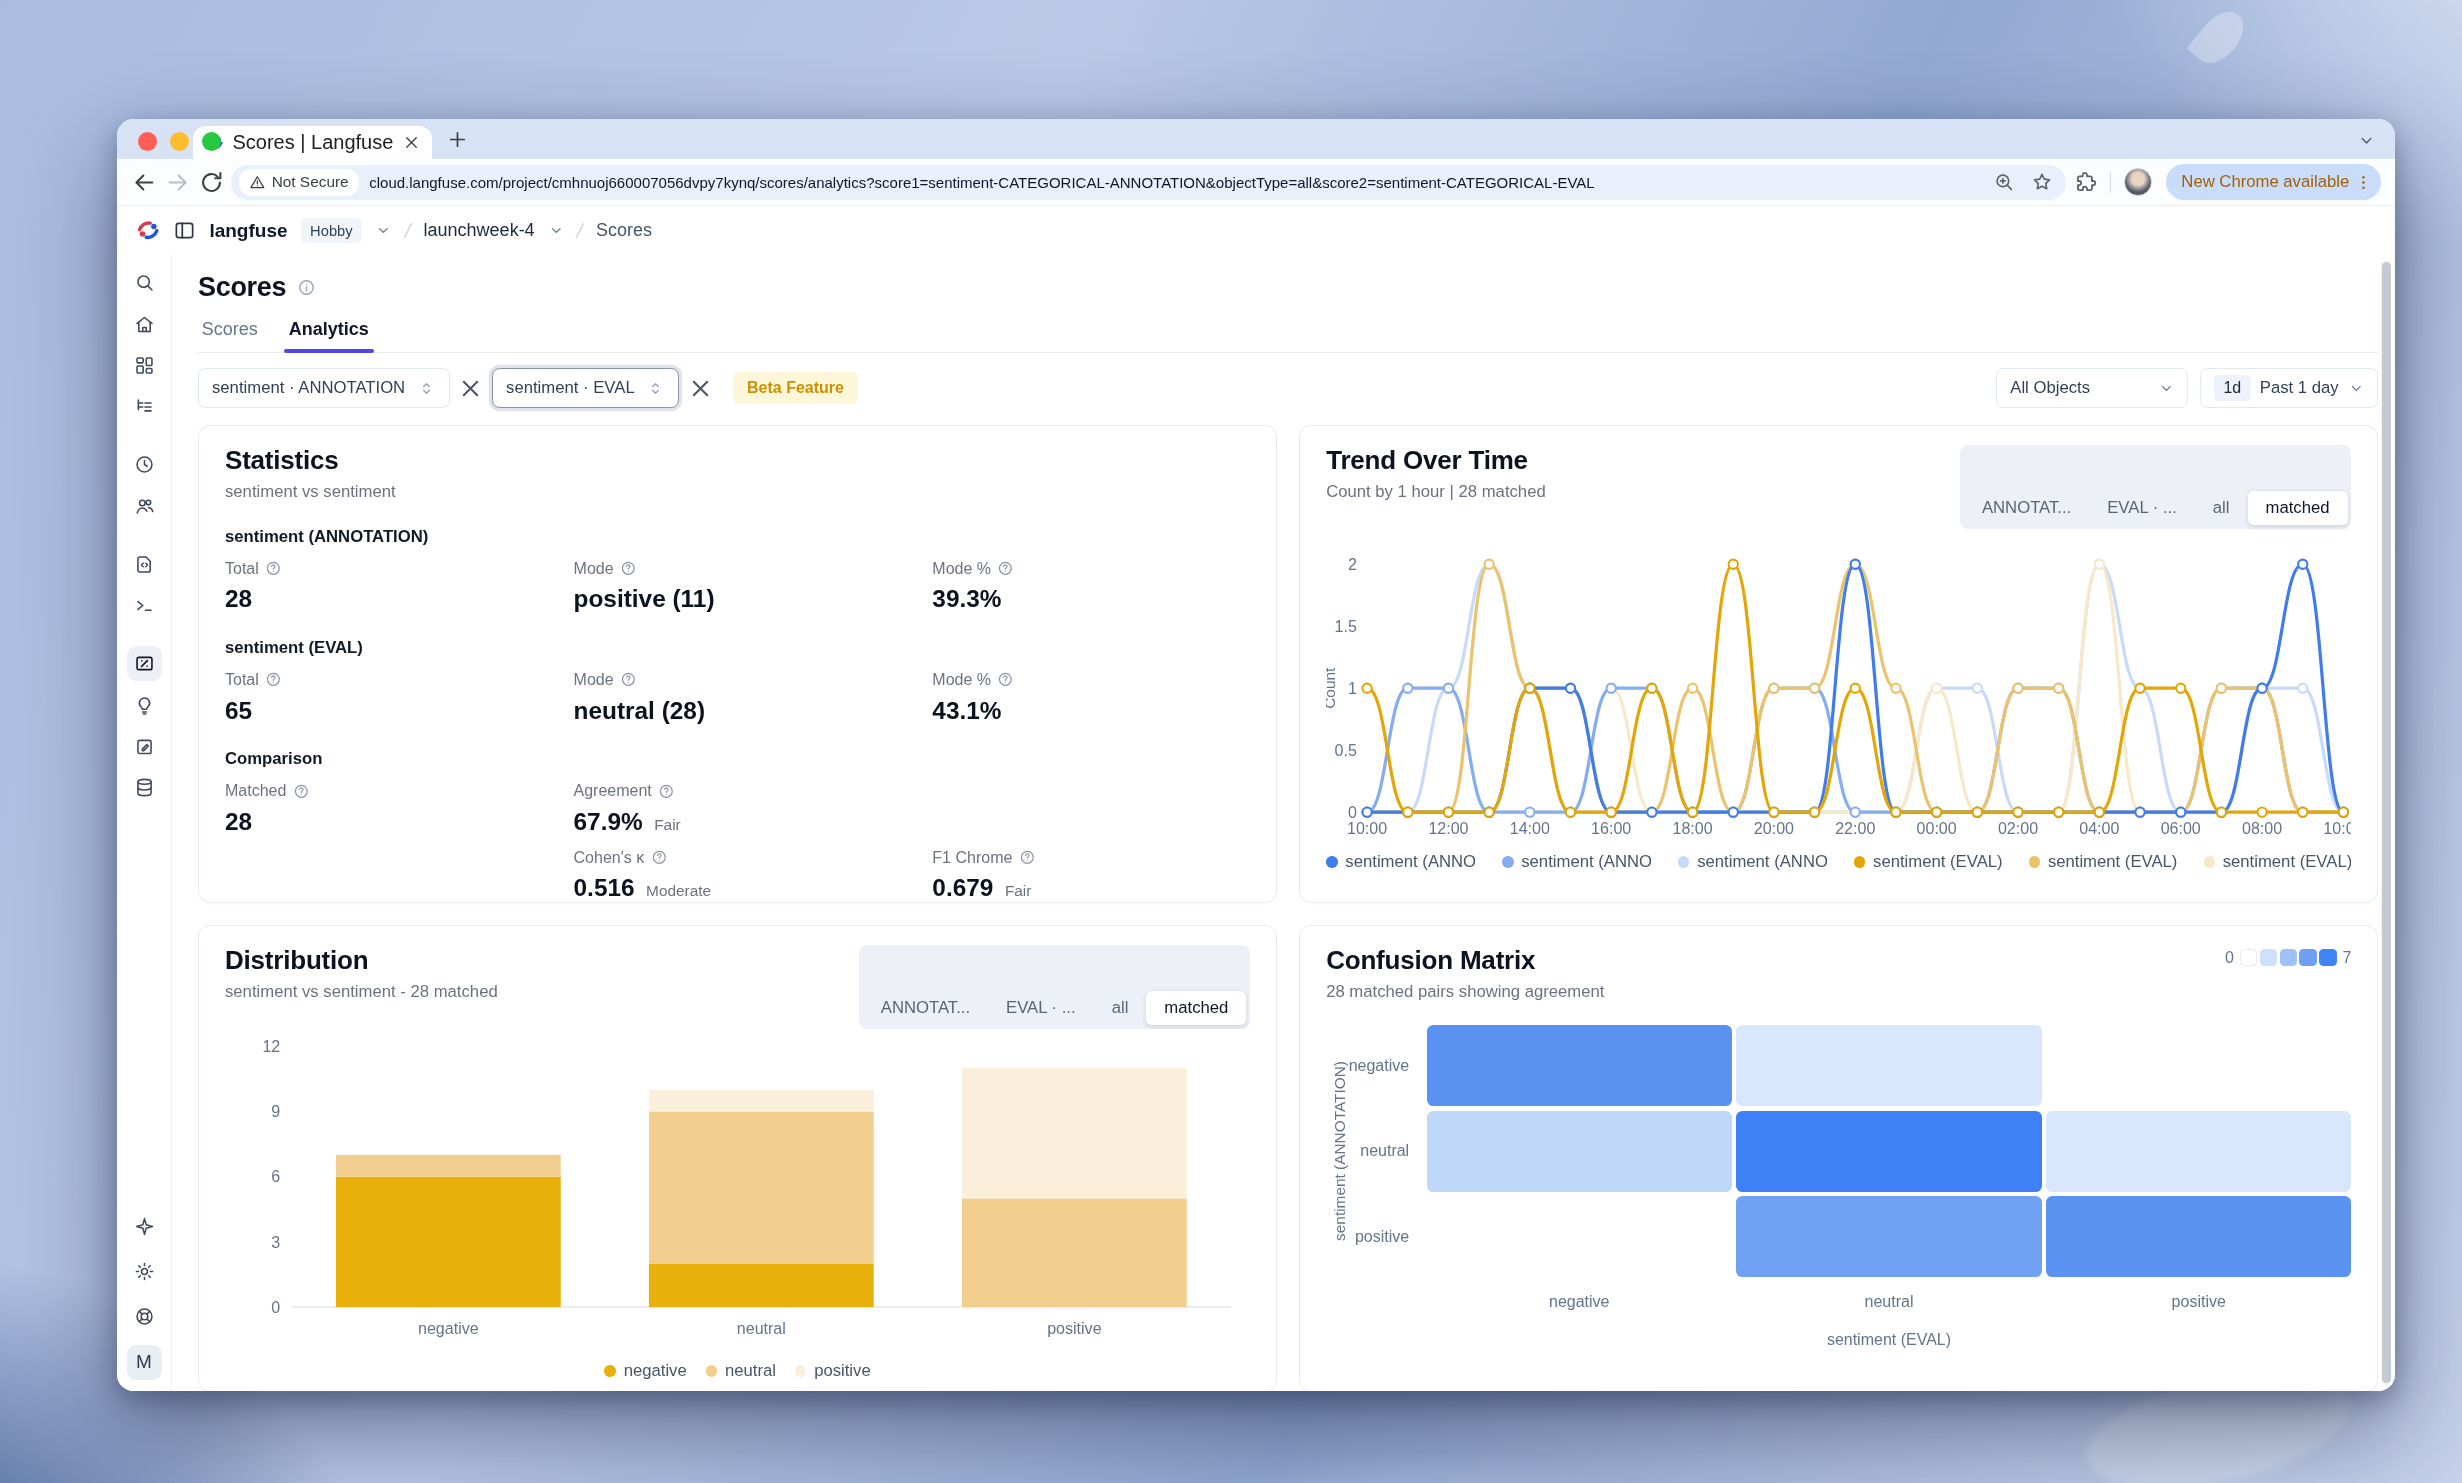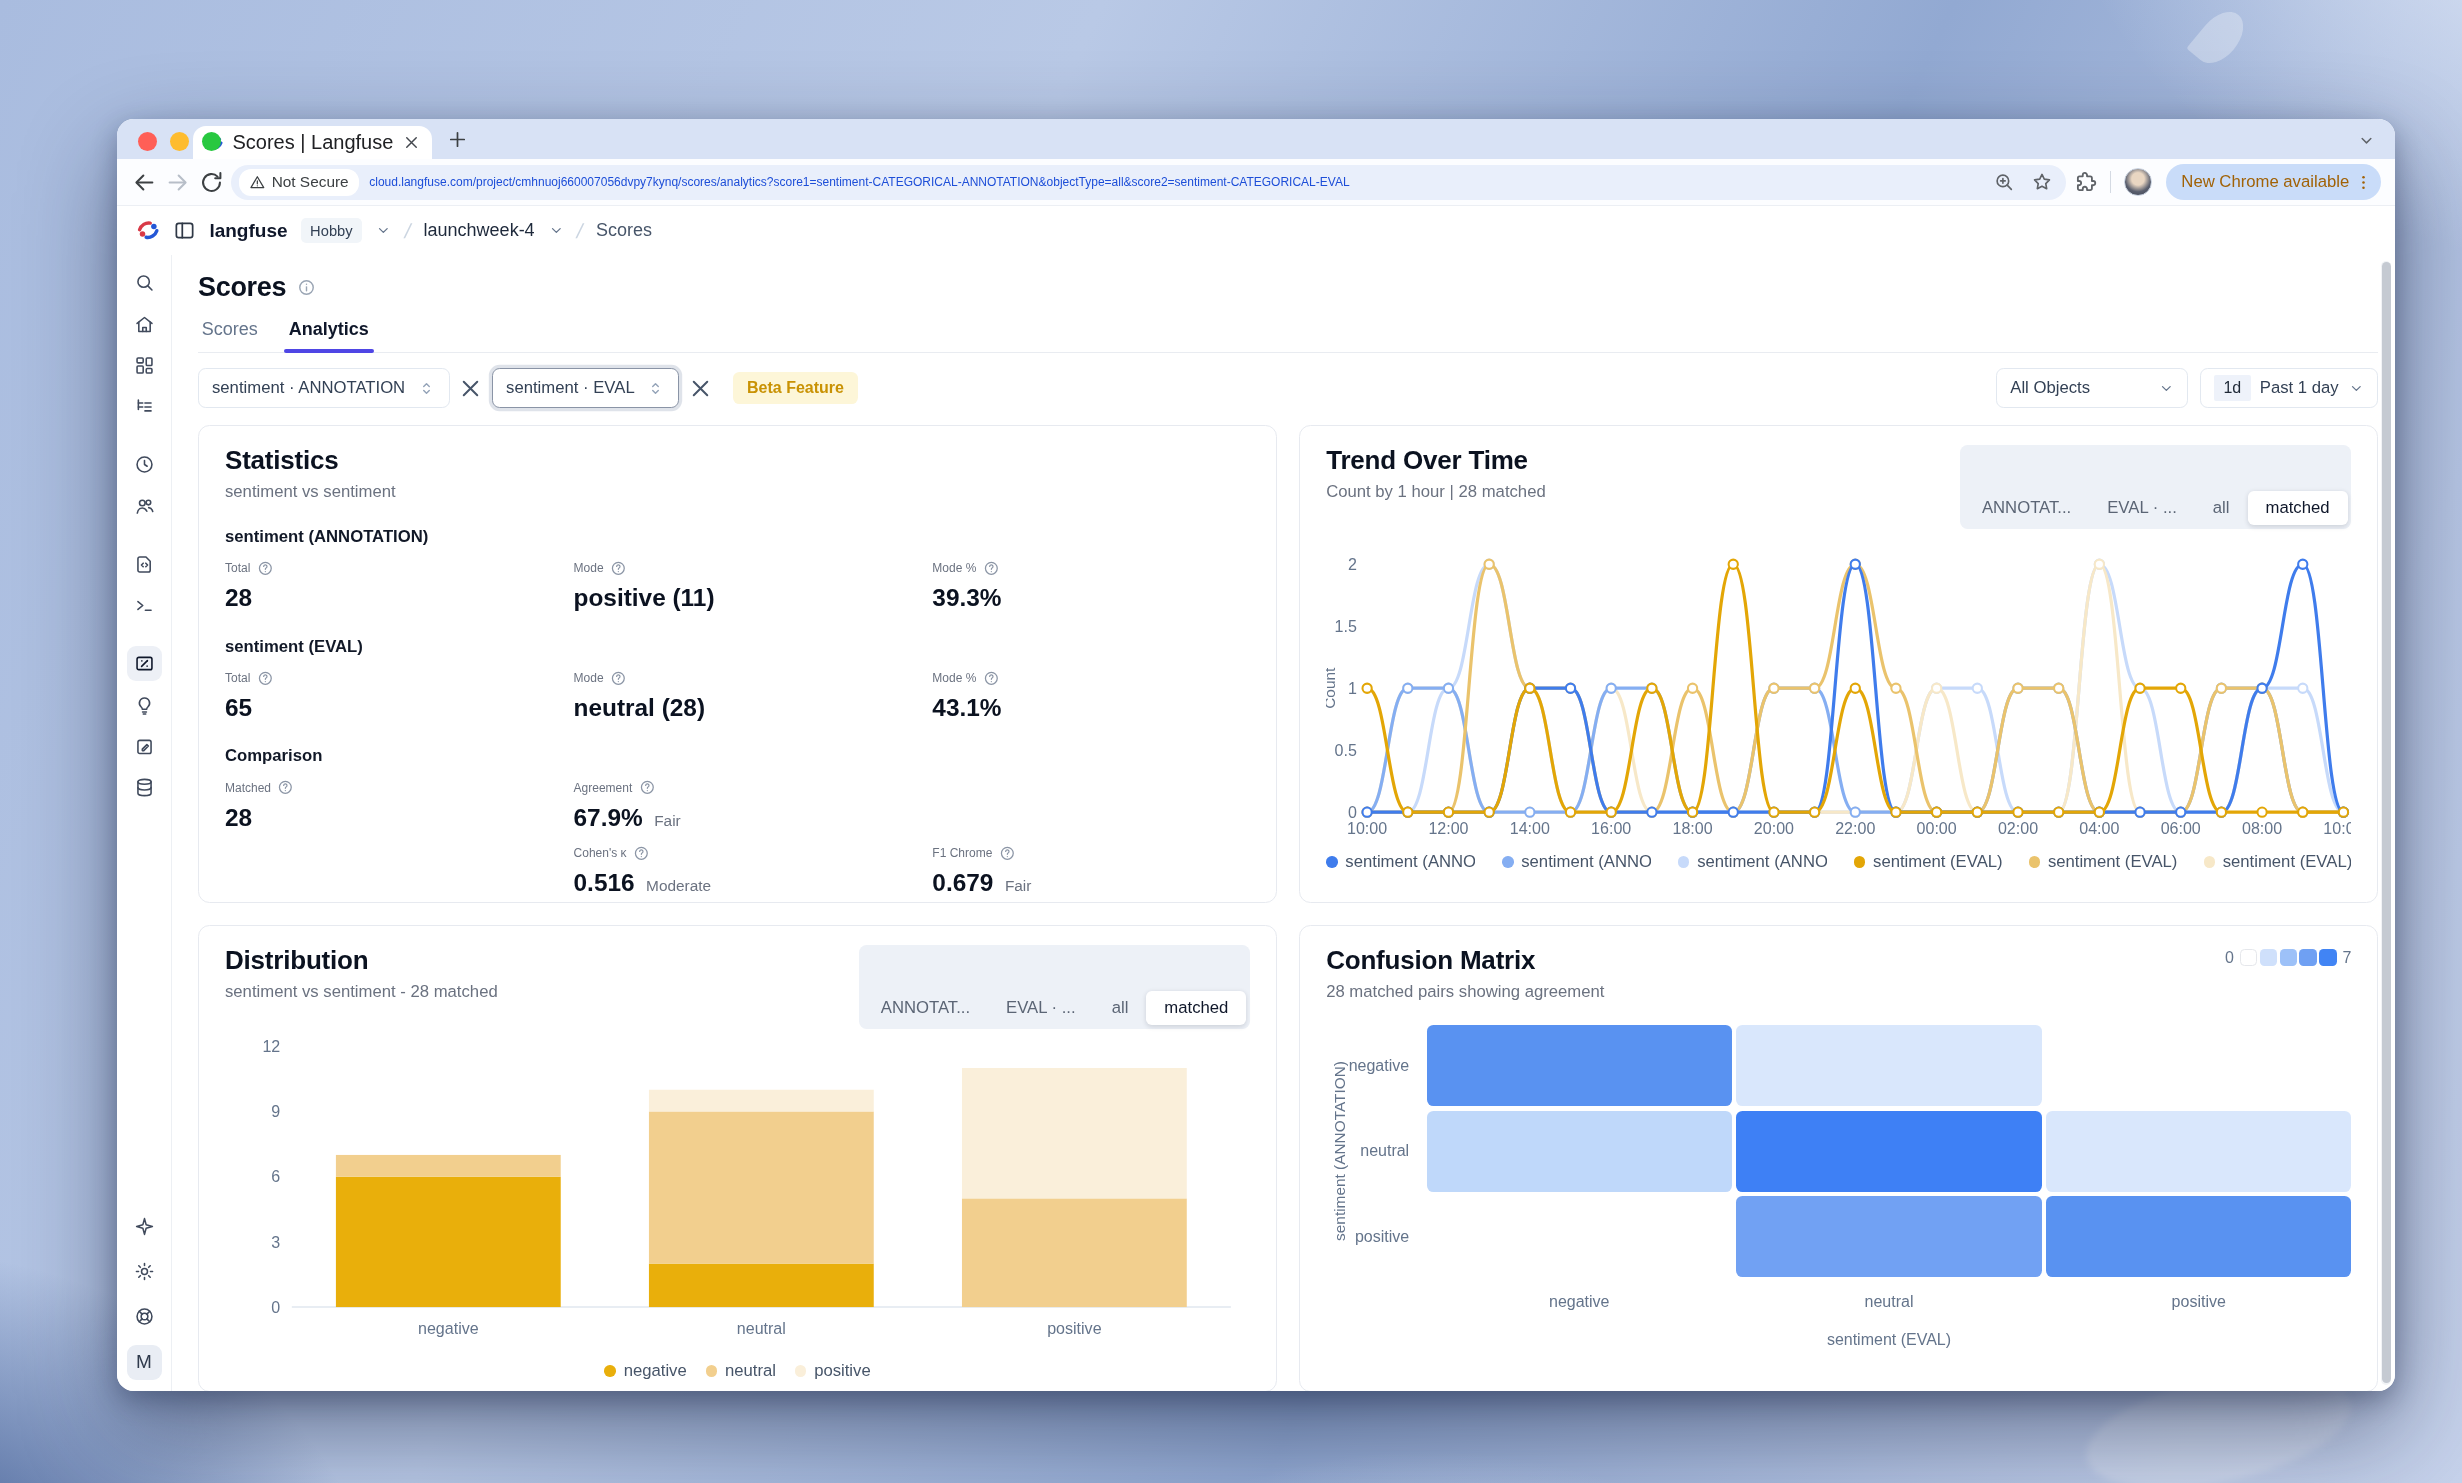--- a/index.html
+++ b/index.html
@@ -35,21 +35,21 @@
   .newtab-btn { width:23px; height:23px; align-self:center; margin-left:14px; color:#3c4043; }
   .strip-caret { position:absolute; right:19px; top:11.5px; width:19px; height:19px; color:#5f6368; }
 
   .toolbar { height:47px; background:#fcfdff; display:flex; align-items:center; gap:6.4px; padding:0 14px; flex:none; border-bottom:0.6px solid #eceff4; }
   .navbtn { width:27px; height:27px; color:#3c4043; }
   .navbtn.disabled { color:#b7bec8; }
   .omnibox { flex:1; min-width:0; height:35px; background:#e9effb; border-radius:17.3px; display:flex; align-items:center; gap:10.3px; padding:0 6.4px 0 7.7px; }
   .sec-chip { background:#fff; border-radius:12.2px; height:27px; display:flex; align-items:center; gap:5.8px; padding:0 10.3px; flex:none; }
   .sec-chip .warn { width:16.7px; height:16.7px; color:#3c4043; }
   .sec-text { font-size:15.4px; color:#3c4043; white-space:nowrap; }
-  .url-text { font-size:12px; color:#1d4ed8; white-space:nowrap; overflow:hidden; flex:1; min-width:0; }
+  .url-text { font-size:15px; color:#0f172a; white-space:nowrap; overflow:hidden; flex:1; min-width:0; }
   .omni-ic { width:22px; height:22px; color:#5f6368; flex:none; margin-right:6.4px; }
   .tb-ic { width:24.4px; height:24.4px; color:#5f6368; flex:none; }
   .tb-sep { width:1.3px; height:22px; background:#d4dae3; margin:0 6.4px; }
   .avatar-ic { width:28px; height:28px; border-radius:50%; flex:none;
     background:radial-gradient(circle at 50% 38%, #e9d6c2 0 30%, #5a5f6e 62%, #3c404d 100%); border:0.6px solid #c9d2e0; }
   .update-chip { background:#c9dcf9; height:36px; border-radius:18px; display:flex; align-items:center; gap:5.1px; padding:0 7.7px 0 15.4px; margin-left:7.7px; flex:none; }
   .update-chip span { font-size:16.7px; color:#a16207; white-space:nowrap; }
   .kebab { width:19px; height:19px; color:#1f2430; }
 
   
@@ -97,21 +97,21 @@
   .card.r1 { height:478px; } .card.r2 { height:467px; }
   .card-head { display:flex; justify-content:space-between; align-items:flex-start; }
   .card-title { font-size:26px; font-weight:700; color:#0b1220; letter-spacing:-0.2px; }
   .card-sub { font-size:16.7px; color:#6b7280; margin-top:6.4px; }
   .seg { background:#edf1f7; border-radius:7.7px; padding:3.8px; display:flex; align-items:center; }
   .seg-item { font-size:16.7px; color:#5b6575; padding:7px 18px; border-radius:5.8px; white-space:nowrap;margin-top:42px; }
   .seg-item.active { background:#fff; color:#0f172a; box-shadow:0 1.3px 5.1px rgba(15,23,42,.14); }
 
   .sec-h { font-size:16.7px; font-weight:700; color:#111827; margin-top:24.4px; }
   .stat-grid { display:grid; grid-template-columns:34% 35% 31%; margin-top:13px; }
-  .stat-label { font-size:12px; color:#6b7280; display:flex; align-items:center; gap:6.4px; }
+  .stat-label { font-size:16px; color:#6b7280; display:flex; align-items:center; gap:6.4px; }
   .help-ic { width:16.7px; height:16.7px; color:#8b95a5; }
   .stat-val { font-size:24.4px; font-weight:700; color:#0b1220; margin-top:7.7px; display:flex; align-items:baseline; gap:11.5px; }
   .qual { font-size:15.4px; color:#6b7280; font-weight:400; }
 
   .chart-wrap { margin-top:7.7px; position:relative; }
   .chart-wrap svg { display:block; width:100%; }
   .tick-txt { font-size:25px; fill:#64748b; }
   .axis-rot { font-size:24px; fill:#64748b; }
   .legend { display:flex; gap:27px; margin-top:14px; }
   .legend.center { justify-content:center; gap:19px; margin-top:16.7px; }

